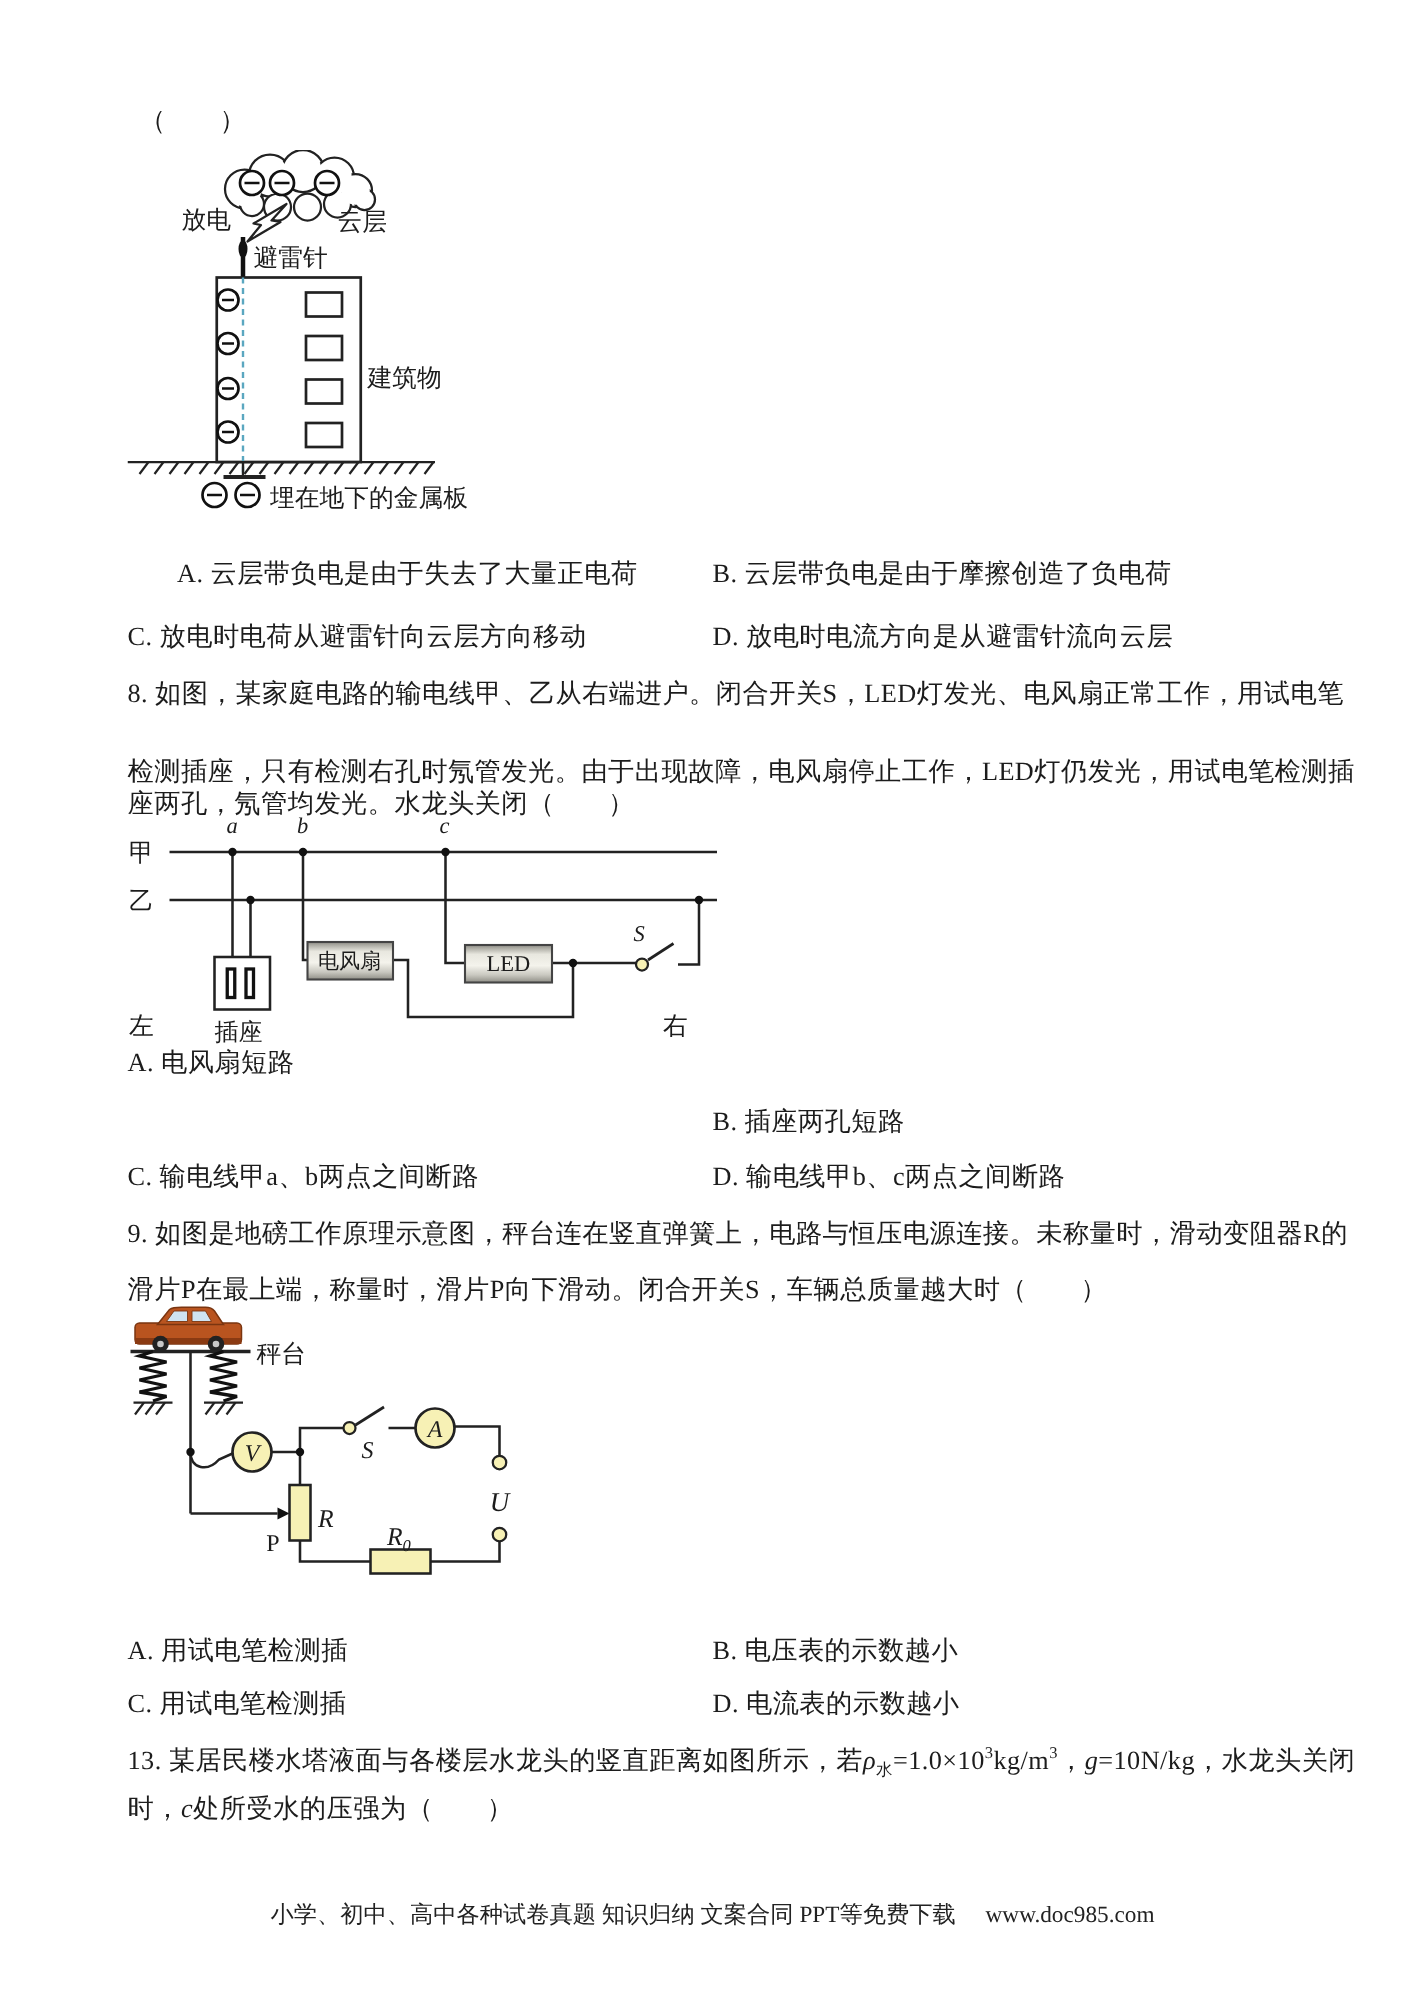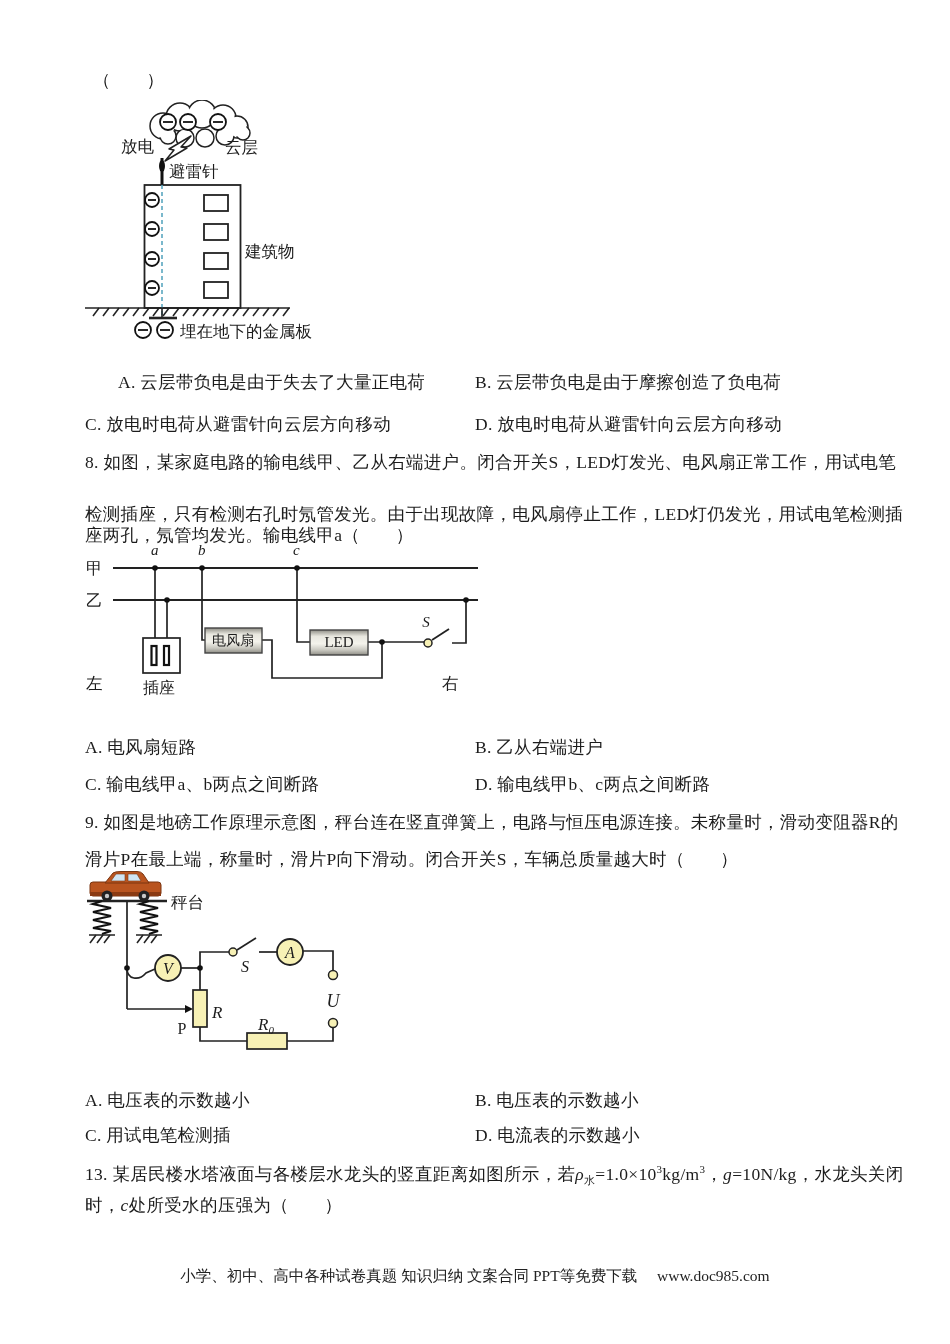--- a/index.html
+++ b/index.html
@@ -126,25 +126,25 @@
     <text x="36" y="52" font-size="16.5">放电</text>
     <text x="140" y="53" font-size="16.5">云层</text>
     <text x="84" y="77" font-size="16.5">避雷针</text>
     <text x="160" y="157" font-size="16.5">建筑物</text>
     <text x="95" y="237" font-size="16.5">埋在地下的金属板</text>
   </svg>
 
   <div class="opt colA" style="top:370px;margin-left:33px;">A. 云层带负电是由于失去了大量正电荷</div>
   <div class="opt colB" style="top:370px;">B. 云层带负电是由于摩擦创造了负电荷</div>
   <div class="opt colA" style="top:412px;">C. 放电时电荷从避雷针向云层方向移动</div>
-  <div class="opt colB" style="top:412px;">D. 放电时电荷从避雷针向云层方向移动</div>
+  <div class="opt colB" style="top:412px;">D. 放电时电流方向是从避雷针流向云层</div>
 
   <div class="txt" style="left:85px;top:450px;">8. 如图，某家庭电路的输电线甲、乙从右端进户。闭合开关S，LED灯发光、电风扇正常工作，用试电笔</div>
   <div class="txt" style="left:85px;top:487px;margin-top:15px;">检测插座，只有检测右孔时氖管发光。由于出现故障，电风扇停止工作，LED灯仍发光，用试电笔检测插</div>
-  <div class="txt" style="left:85px;top:523px;">座两孔，氖管均发光。输电线甲a（　　）</div>
+  <div class="txt" style="left:85px;top:523px;">座两孔，氖管均发光。水龙头关闭（　　）</div>
 
   <svg class="dg" style="left:85px;top:543px;" width="400" height="155" viewBox="0 0 400 155">
     <defs>
       <linearGradient id="metal" x1="0" y1="0" x2="0" y2="1">
         <stop offset="0" stop-color="#8f8e86"></stop>
         <stop offset="0.25" stop-color="#e8e7df"></stop>
         <stop offset="0.55" stop-color="#f4f3ec"></stop>
         <stop offset="0.8" stop-color="#c9c8c0"></stop>
         <stop offset="1" stop-color="#8f8e86"></stop>
       </linearGradient>
@@ -197,22 +197,22 @@
     <text x="1" y="63" font-size="16.5">乙</text>
     <text x="66" y="12" font-size="15" font-style="italic">a</text>
     <text x="113" y="12" font-size="15" font-style="italic">b</text>
     <text x="208" y="12" font-size="15" font-style="italic">c</text>
     <text x="341" y="84" font-size="15" font-style="italic" text-anchor="middle">S</text>
     <text x="58" y="150" font-size="16">插座</text>
     <text x="1" y="146" font-size="16.5">左</text>
     <text x="357" y="146" font-size="16.5">右</text>
   </svg>
 
-  <div class="opt colA" style="top:735px;">A. 电风扇短路</div>
-  <div class="opt colB" style="top:735px;">B. 乙从右端进户</div>
+  <div class="opt colA" style="top:696px;">A. 电风扇短路</div>
+  <div class="opt colB" style="top:735px;">B. 插座两孔短路</div>
   <div class="opt colA" style="top:772px;">C. 输电线甲a、b两点之间断路</div>
   <div class="opt colB" style="top:772px;">D. 输电线甲b、c两点之间断路</div>
 
   <div class="txt" style="left:85px;top:810px;">9. 如图是地磅工作原理示意图，秤台连在竖直弹簧上，电路与恒压电源连接。未称量时，滑动变阻器R的</div>
   <div class="txt" style="left:85px;top:847px;">滑片P在最上端，称量时，滑片P向下滑动。闭合开关S，车辆总质量越大时（　　）</div>
 
   <svg class="dg" style="left:85px;top:868px;" width="270" height="200" viewBox="0 0 270 200">
 
     <g>
       <rect x="5" y="14" width="71" height="14" rx="3" fill="#b9541f" stroke="#7a3510" stroke-width="1"></rect>
@@ -286,21 +286,21 @@
     <rect x="108" y="122" width="14" height="37" fill="#f7f1b5" stroke="#222" stroke-width="1.7"></rect>
     <text x="127" y="150" font-size="17" font-style="italic">R</text>
     <text x="97" y="166" font-size="16" text-anchor="middle">P</text>
 
     <rect x="162" y="165" width="40" height="16" fill="#f7f1b5" stroke="#222" stroke-width="1.7"></rect>
     <text x="173" y="162" font-size="17" font-style="italic">
       <tspan>R</tspan><tspan dy="4" font-size="11">0</tspan>
     </text>
   </svg>
 
-  <div class="opt colA" style="top:1088px;">A. 电压表的示数越小</div>
+  <div class="opt colA" style="top:1088px;">A. 用试电笔检测插</div>
   <div class="opt colB" style="top:1088px;">B. 电压表的示数越小</div>
   <div class="opt colA" style="top:1123px;">C. 用试电笔检测插</div>
   <div class="opt colB" style="top:1123px;">D. 电流表的示数越小</div>
 
   <div class="txt" style="left:85px;top:1157px;">
     <span>13. 某居民楼水塔液面与各楼层水龙头的竖直距离如图所示，若</span><span class="it">ρ</span><span class="sub">水</span><span>=1.0×10</span><span class="sup">3</span><span>kg/m</span><span class="sup">3</span><span>，</span><span class="it">g</span><span>=10N/kg，水龙头关闭</span>
   </div>
   <div class="txt" style="left:85px;top:1193px;">
     <span>时，</span><span class="it">c</span><span>处所受水的压强为（　　）</span>
   </div>

